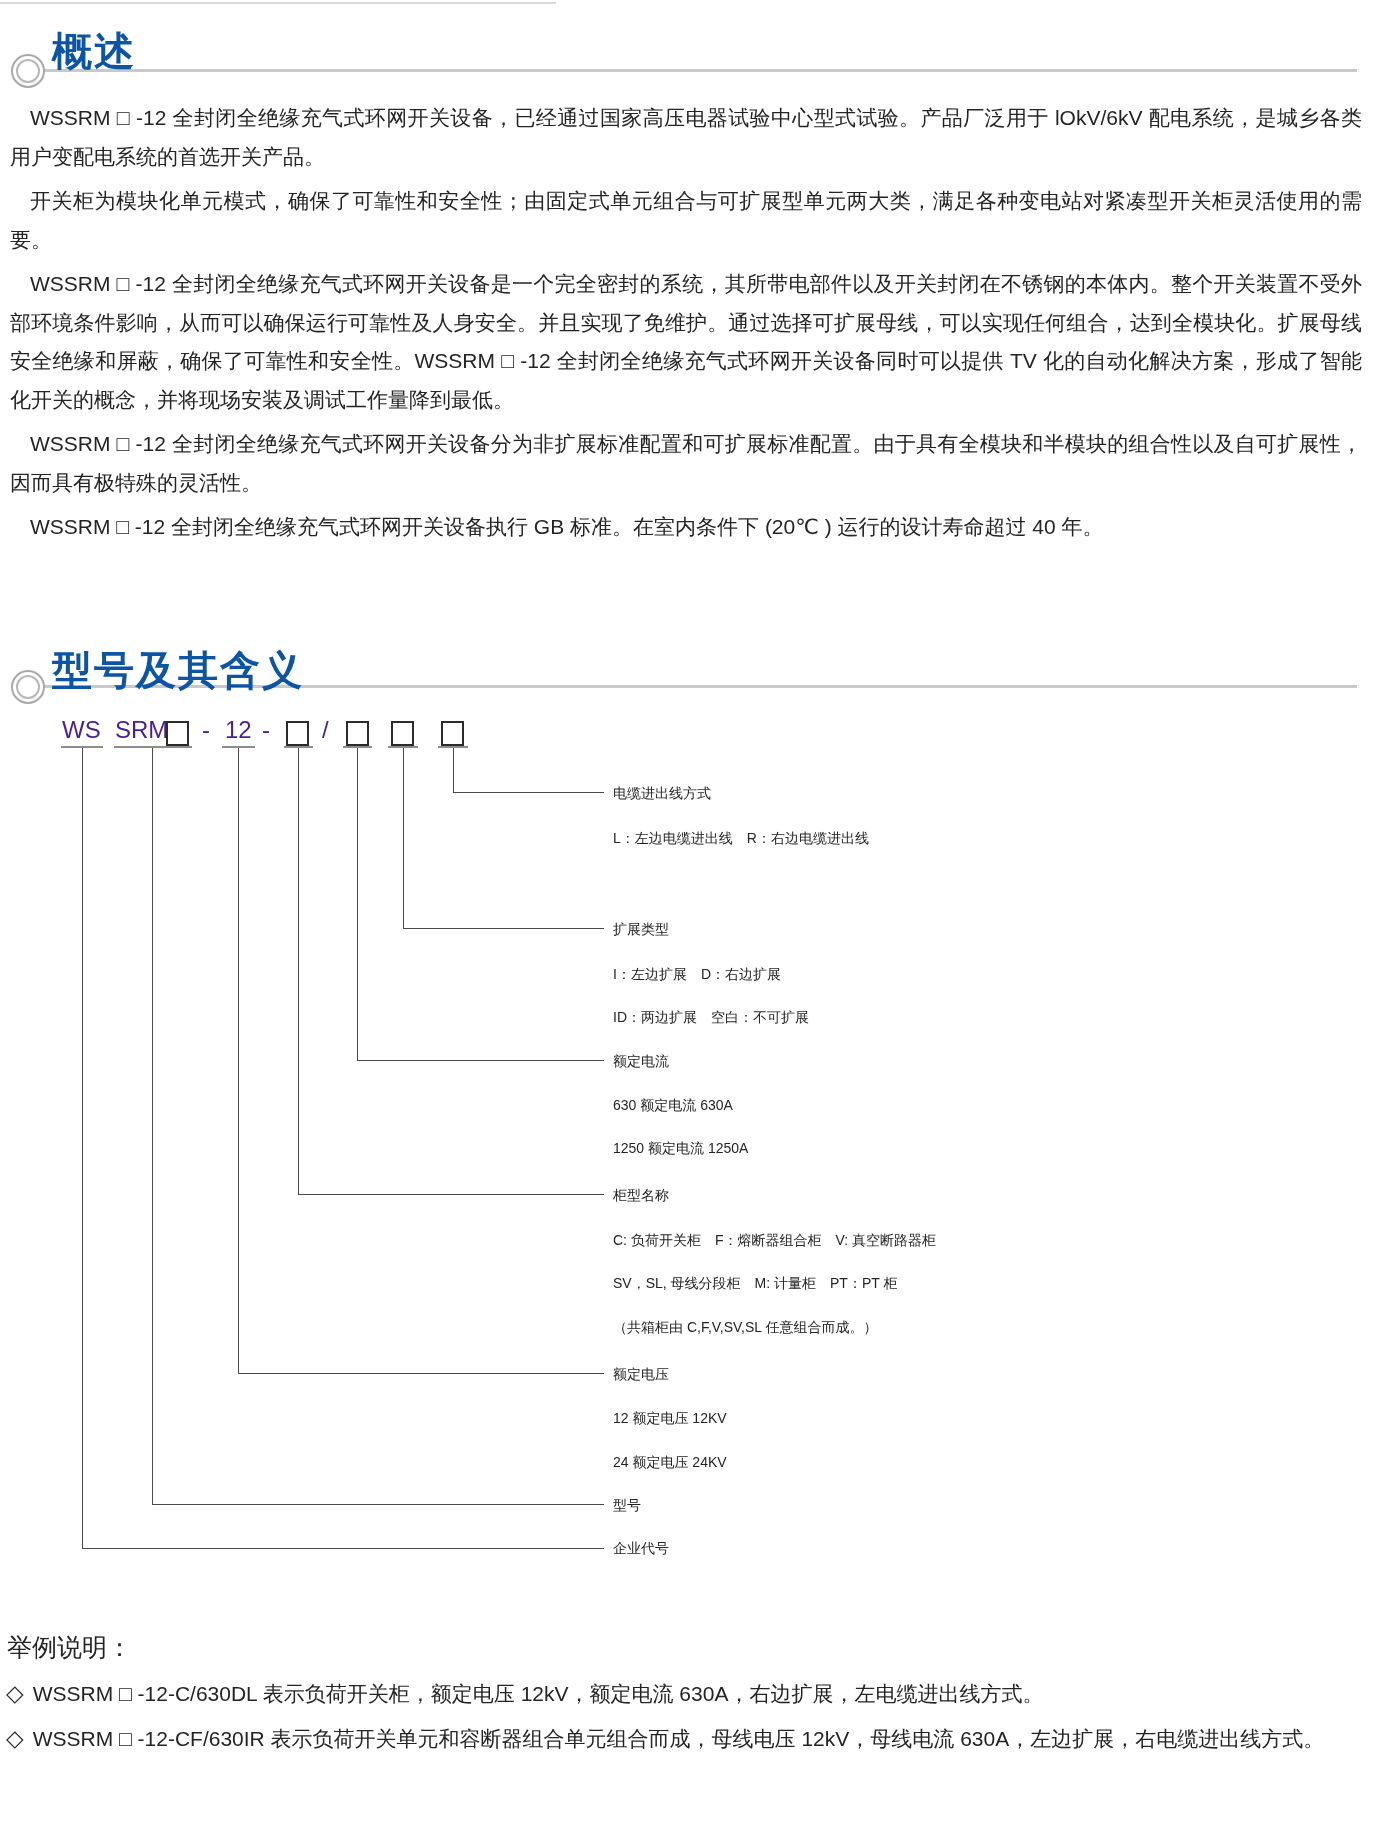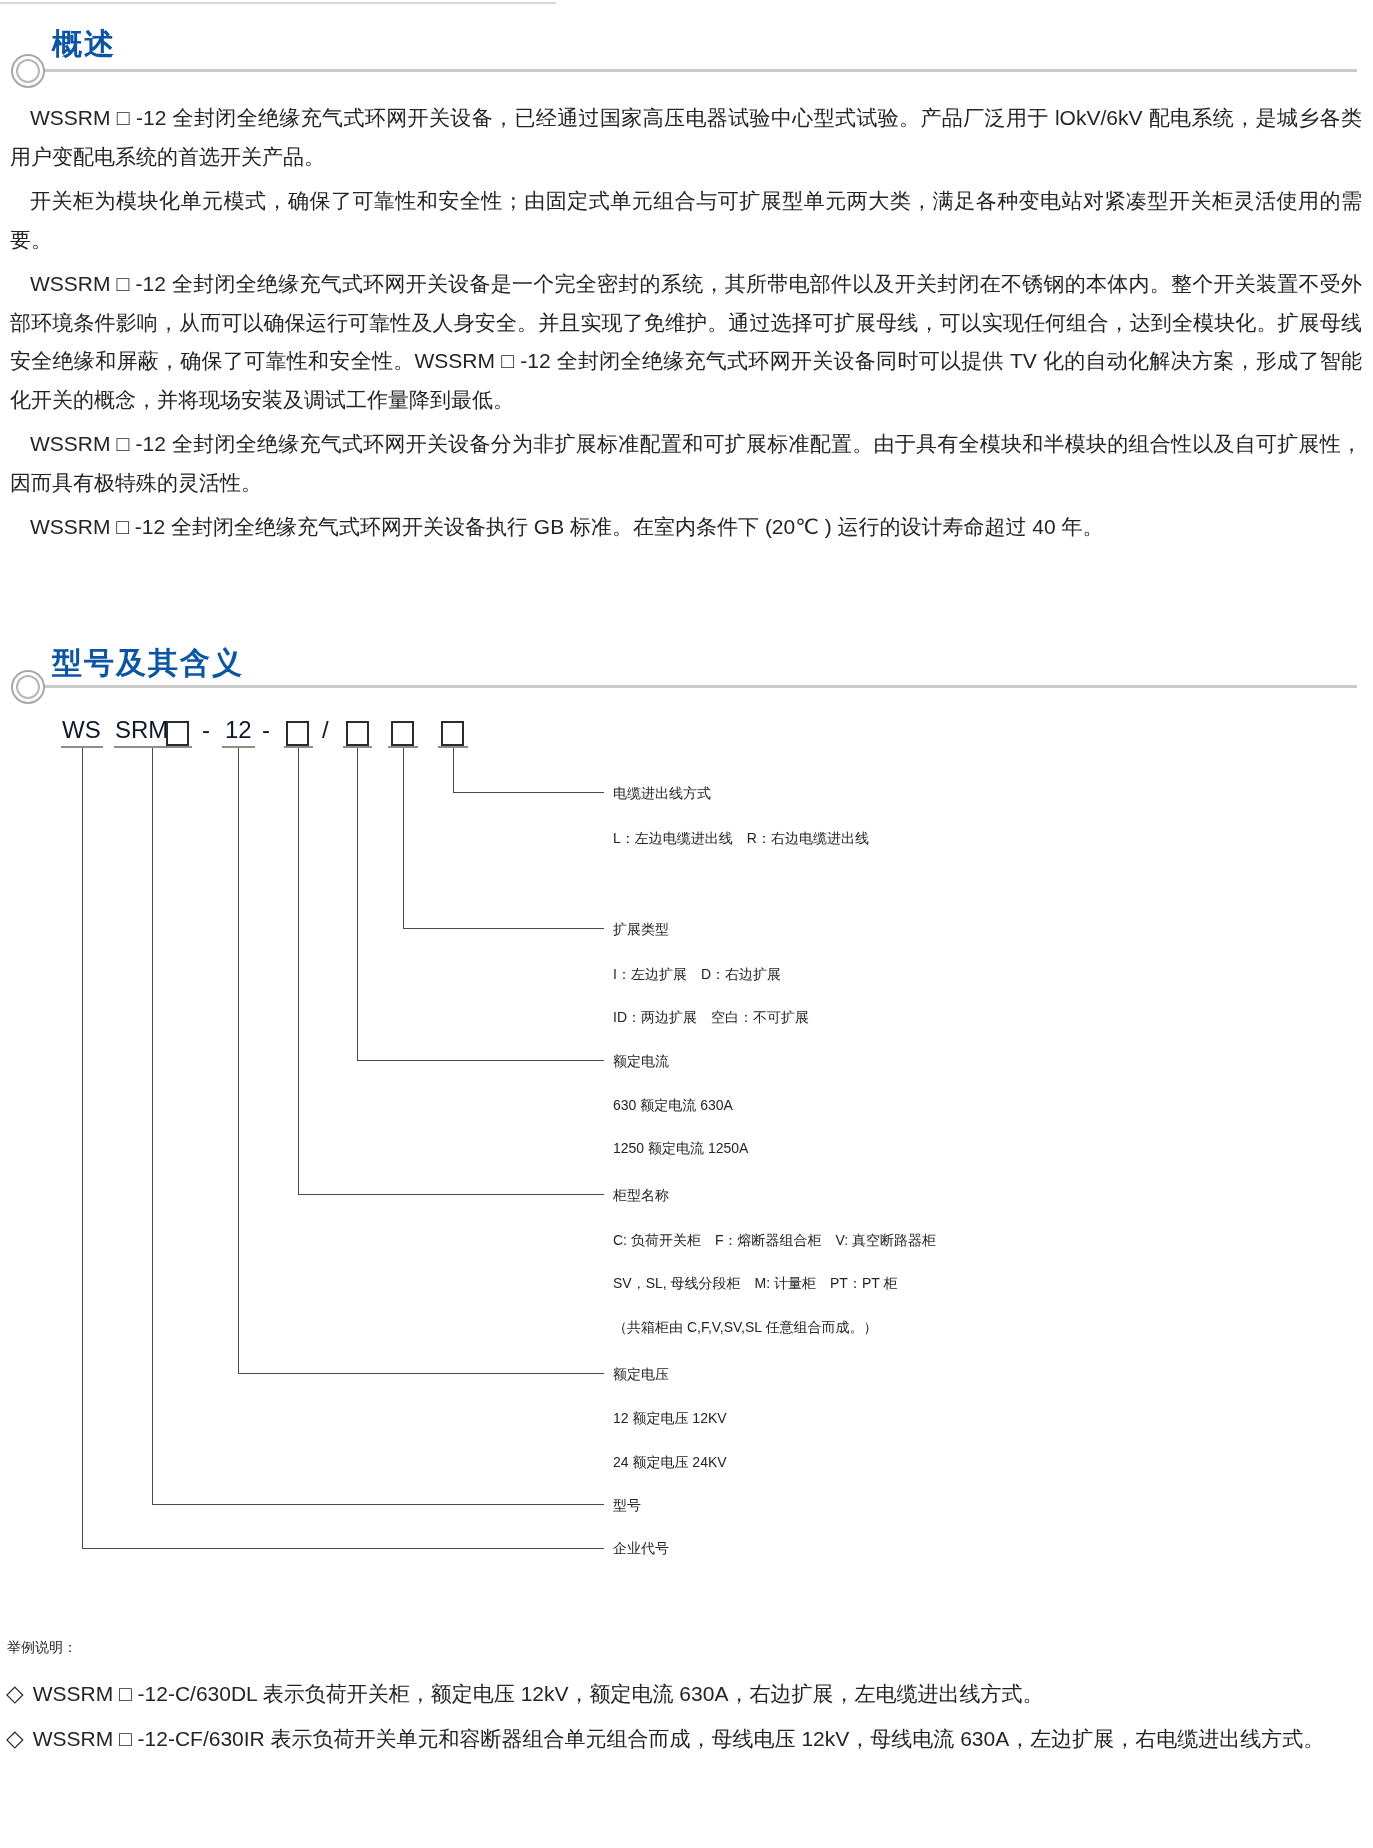--- a/index.html
+++ b/index.html
@@ -1,33 +1,33 @@
 <!DOCTYPE html>
 <html><head>
 <meta charset="utf-8">
 <style>
   html,body{margin:0;padding:0;background:#ffffff;}
   .page{
     position:relative;width:1373px;height:1848px;background:#ffffff;
     font-family:"Liberation Sans","DejaVu Sans",sans-serif;color:#242424;overflow:hidden;
   }
   .top-divider{position:absolute;left:0;top:2px;width:556px;height:2px;background:#d9d9d9;}
-  .sec-title{position:absolute;left:52px;font-size:30px;font-weight:bold;color:#0c55a5;letter-spacing:2px;white-space:nowrap;}
+  .sec-title{position:absolute;left:52px;font-size:40px;font-weight:bold;color:#0c55a5;letter-spacing:2px;white-space:nowrap;}
   .rule{position:absolute;left:44px;width:1313px;height:3px;background:#c9c9c9;}
   .ring{position:absolute;left:11px;width:30px;height:30px;border:2px solid #a9a9a9;border-radius:50%;background:#fff;display:flex;align-items:center;justify-content:center;z-index:2;}
   .ring-inner{width:20px;height:20px;border:2px solid #b7b7b7;border-radius:50%;background:#fff;}
   .body-copy{position:absolute;left:4px;top:93px;width:1364px;font-size:21px;line-height:38.5px;color:#242424;text-align:justify;}
   .body-copy p{margin:6px;text-indent:20px;}
-  .code-token{position:absolute;top:716px;font-size:24px;color:#0f172a;white-space:nowrap;text-align:right;}
+  .code-token{position:absolute;top:716px;font-size:24px;color:#4c1d95;white-space:nowrap;text-align:right;}
   .cbox{position:absolute;top:721px;width:19px;height:21px;border:2px solid #2b2b2b;background:#fff;}
   .uline{position:absolute;top:746px;height:2px;background:#8d8d8d;}
   .vline{position:absolute;width:1px;background:#4a4a4a;}
   .hline{position:absolute;height:1px;background:#4a4a4a;}
   .dlabel{position:absolute;left:613px;font-size:14px;color:#242424;white-space:nowrap;line-height:30px;}
-  .ex-heading{position:absolute;left:7px;font-size:14px;color:#242424;white-space:nowrap;line-height:30px;}
+  .ex-heading{position:absolute;left:7px;font-size:25px;color:#242424;white-space:nowrap;line-height:30px;}
   .example{position:absolute;left:6px;font-size:21px;color:#242424;white-space:nowrap;line-height:30px;}
   .diamond{font-size:23px;margin-right:9px;color:#2b2b2b;}
 </style>
 </head>
 <body>
 
 <div class="page">
 
   <div class="top-divider"></div>
 

